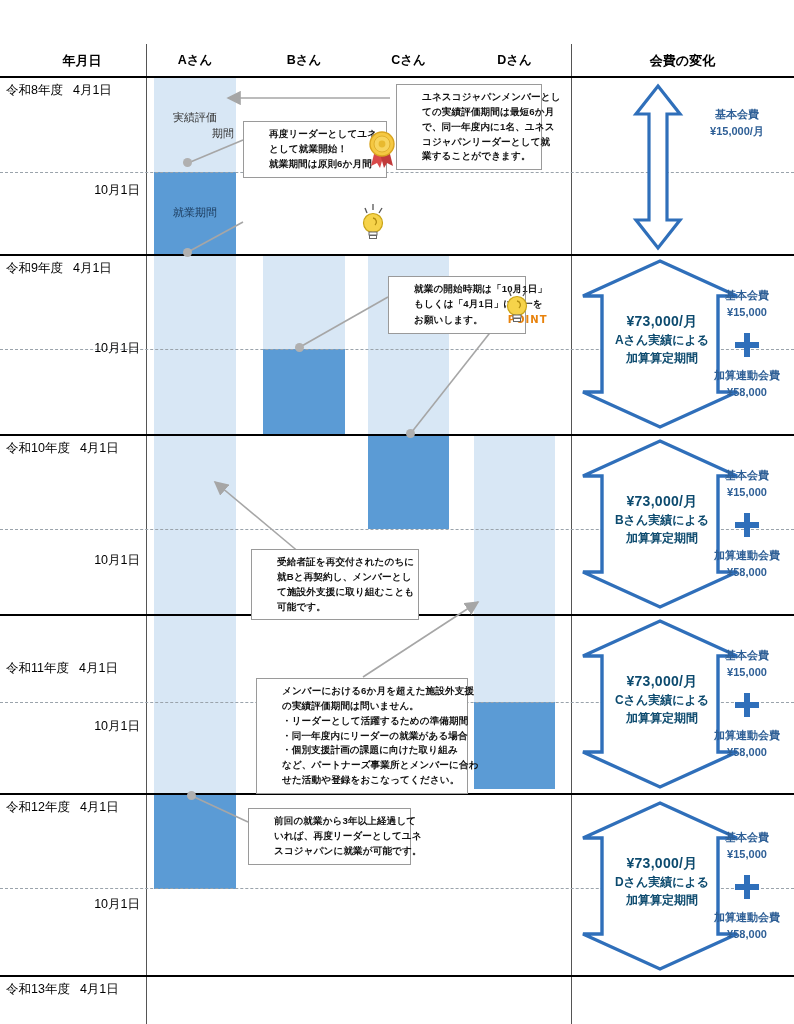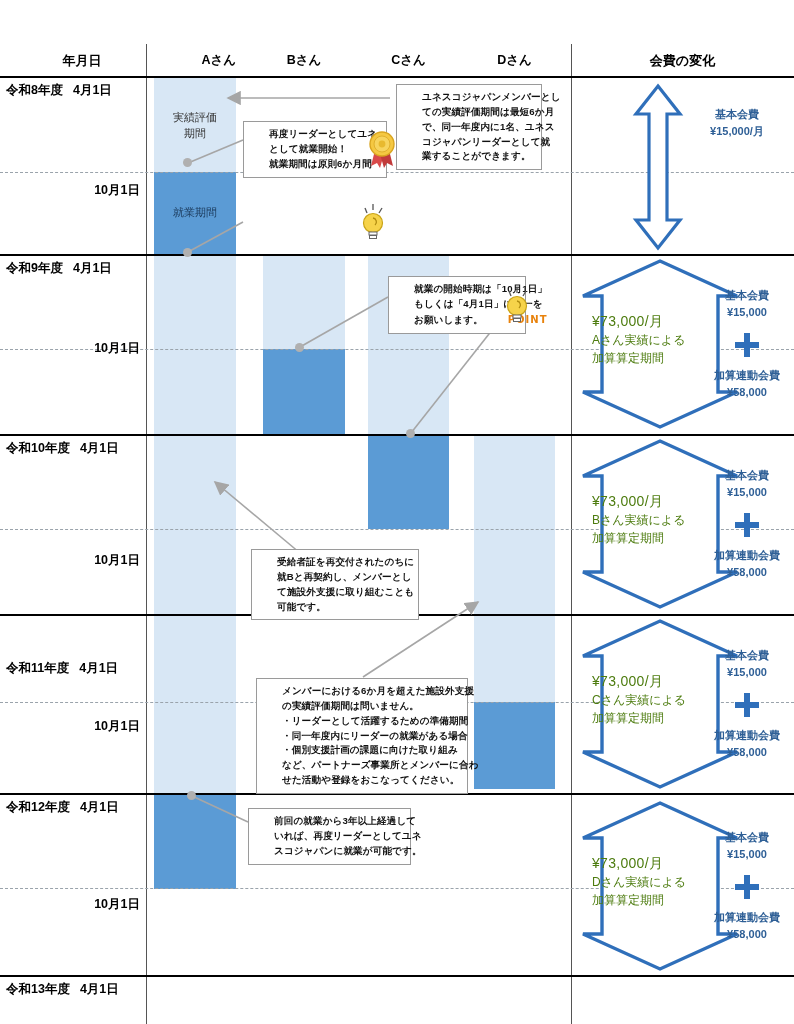--- a/index.html
+++ b/index.html
@@ -24,21 +24,21 @@
   .vline{position:absolute;background:#555;width:1px;}
   .hline{position:absolute;background:#000;height:1.6px;left:0;width:794px;}
   .dashline{position:absolute;left:0;width:794px;height:0;
     border-top:1px dashed #9aa3ab;}
 
   
   .hdr{position:absolute;font-size:12.5px;font-weight:bold;text-align:center;}
   .hdr.big{font-size:13px;}
 
   
-  .datecell{position:absolute;font-size:12.5px;font-weight:bold;white-space:nowrap;}
+  .datecell{position:absolute;font-size:12.5px;font-weight:normal;white-space:nowrap;}
   .datecell .yr{display:inline-block;}
   .datecell .md{display:inline-block;margin-left:10px;}
   .datecell.only{text-align:right;}
 
   
   .bar{position:absolute;}
   .bar.light{background:#d8e7f5;}
   .bar.dark{background:#5b9bd5;}
   .barlabel{position:absolute;font-size:11px;color:#333;text-align:center;
     font-weight:normal;}
@@ -57,21 +57,21 @@
   .pointtxt{color:#e8820c;font-weight:bold;font-size:10px;letter-spacing:1px;
     font-family:"DejaVu Sans",sans-serif;}
 
   
   .icon-wrap{position:absolute;}
 
   
   .feecol{position:absolute;}
   .feelabel{position:absolute;text-align:center;color:#2e5f96;font-weight:bold;
     font-size:11px;line-height:1.45;}
-  .feebig{position:absolute;color:#4d7c0f;font-weight:normal;}
+  .feebig{position:absolute;text-align:center;color:#0c4a6e;font-weight:bold;}
   .feebig .amt{font-size:14px;display:block;letter-spacing:.3px;}
   .feebig .sub{font-size:12px;display:block;line-height:1.5;}
   .plus{position:absolute;color:#2f6fba;}
 </style>
 </head>
 <body>
 
 <div id="root">
 
 
@@ -83,41 +83,41 @@
   <div class="bar light" style="left:263px;top:255px;width:82px;height:94px;"></div>
   <div class="bar dark" style="left:263px;top:349px;width:82px;height:86px;"></div>
 
   <div class="bar light" style="left:368px;top:255px;width:81px;height:180px;"></div>
   <div class="bar dark" style="left:368px;top:435px;width:81px;height:94px;"></div>
 
   <div class="bar light" style="left:474px;top:435px;width:81px;height:267px;"></div>
   <div class="bar dark" style="left:474px;top:702px;width:81px;height:87px;"></div>
 
   <div class="barlabel" style="left:154px;top:110px;width:82px;">実績評価</div>
-  <div class="barlabel" style="left:154px;top:126px;width:82px;">期間</div>
+  <div class="barlabel" style="left:154px;top:126px;width:82px;padding-left:28px;">期間</div>
   <div class="barlabel" style="left:154px;top:205px;width:82px;color:#1b3a5c;">就業期間</div>
 
   <div class="vline" style="left:146px;top:44px;height:980px;"></div>
   <div class="vline" style="left:571px;top:44px;height:980px;"></div>
 
   <div class="hline" style="top:76px;"></div>
   <div class="hline" style="top:254px;"></div>
   <div class="hline" style="top:434px;"></div>
   <div class="hline" style="top:614px;"></div>
   <div class="hline" style="top:793px;"></div>
   <div class="hline" style="top:975px;"></div>
 
   <div class="dashline" style="top:172px;"></div>
   <div class="dashline" style="top:349px;"></div>
   <div class="dashline" style="top:529px;"></div>
   <div class="dashline" style="top:702px;"></div>
   <div class="dashline" style="top:888px;"></div>
 
   <div class="hdr big" style="left:32px;top:52px;width:100px;">年月日</div>
-  <div class="hdr" style="left:154px;top:52px;width:82px;text-align:right;">Aさん</div>
+  <div class="hdr" style="left:154px;top:52px;width:82px;">Aさん</div>
   <div class="hdr" style="left:263px;top:52px;width:82px;">Bさん</div>
   <div class="hdr" style="left:368px;top:52px;width:81px;">Cさん</div>
   <div class="hdr" style="left:474px;top:52px;width:81px;">Dさん</div>
   <div class="hdr big" style="left:571px;top:52px;width:223px;">会費の変化</div>
 
   <div class="datecell" style="left:6px;top:82px;">
     <span class="yr">令和8年度</span><span class="md">4月1日</span>
   </div>
   <div class="datecell only" style="left:0px;top:182px;width:140px;">10月1日</div>
 

